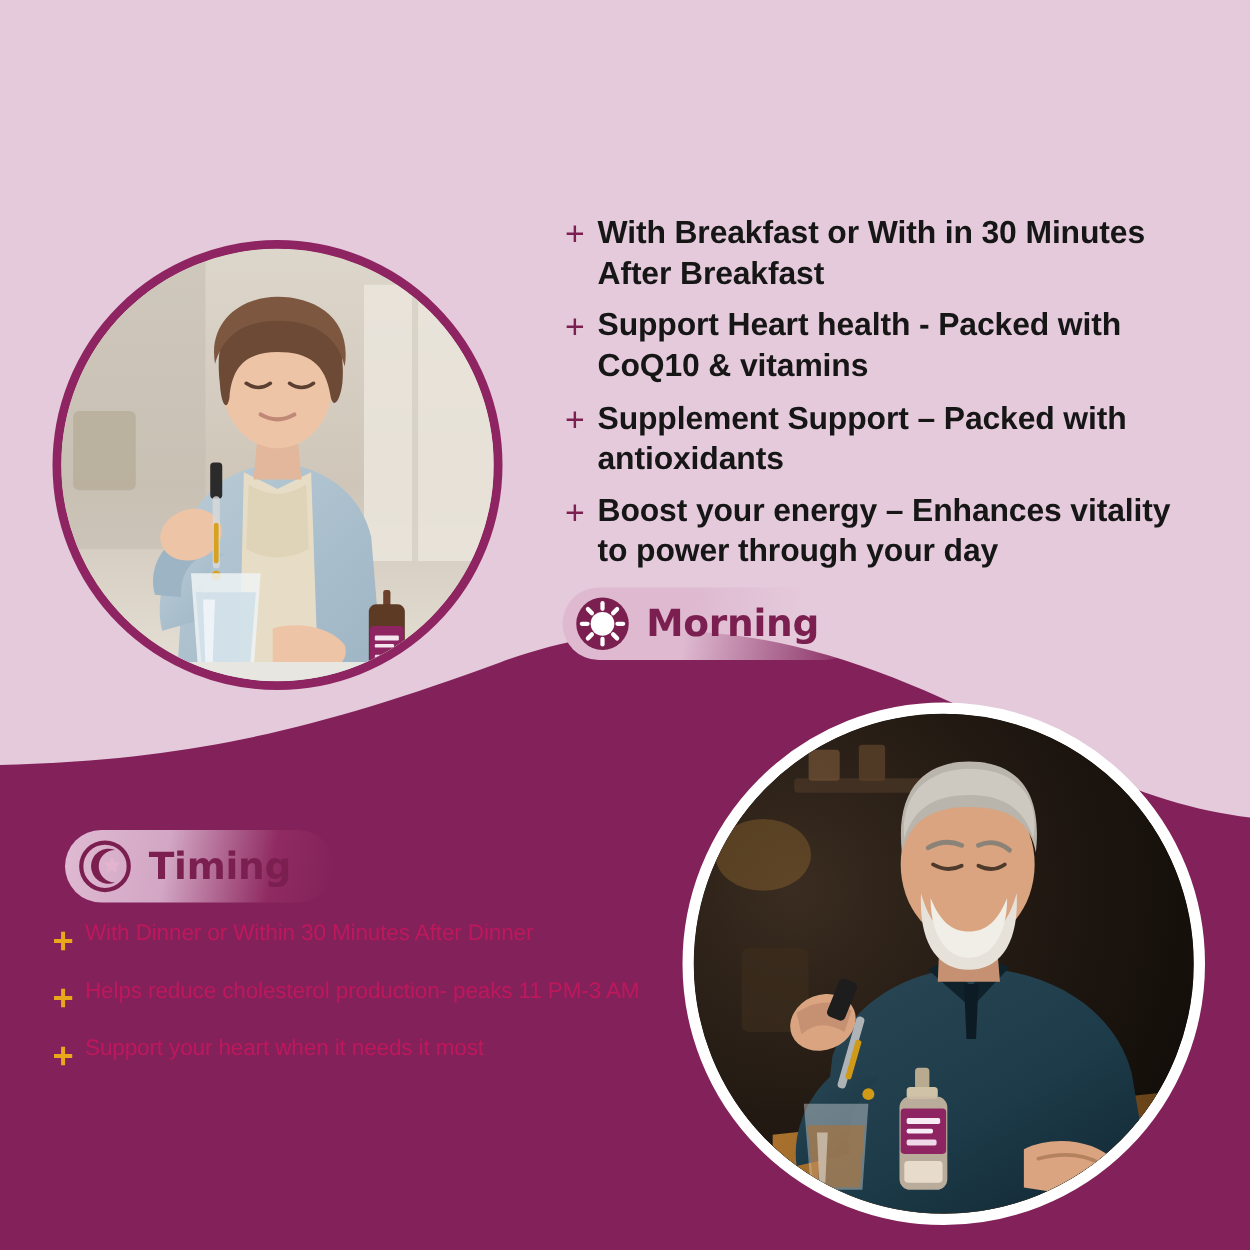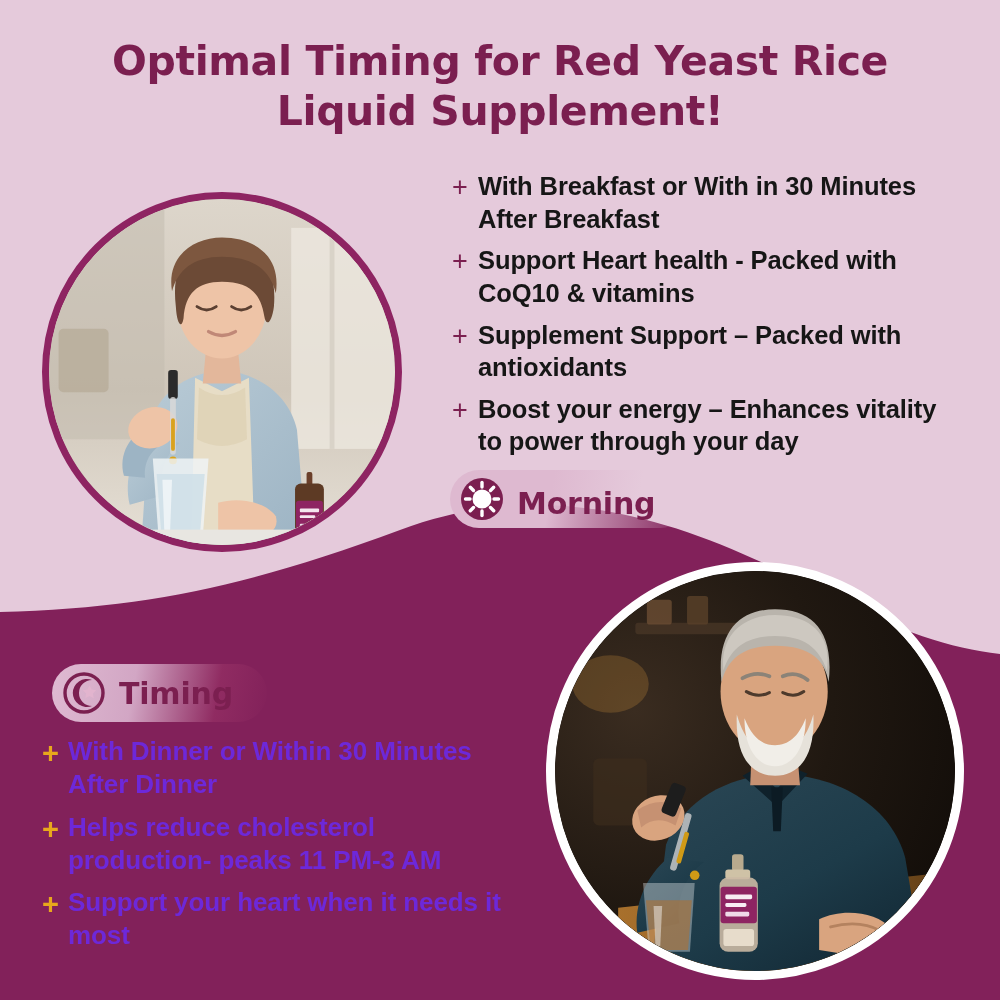--- a/index.html
+++ b/index.html
@@ -113,38 +113,37 @@
     font-size: 25.5px;
     line-height: 1.28;
     font-weight: 700;
     letter-spacing: -0.1px;
   }
 
   #bullets-morning .plus { color: #7B1F50; }
   #bullets-morning .bullet-text { color: #161616; }
 
   #bullets-evening .plus { color: #E8A81C; font-weight: 700; font-size: 29px; }
-  #bullets-evening .bullet-text { color: #6d28d9; font-weight: 700; font-size: 26px; }
+  #bullets-evening .bullet-text { color: #be185d; font-weight: 400; font-size: 18px; }
 
   
   .badge {
     position: absolute;
     display: flex;
     align-items: center;
     gap: 13px;
     padding: 7px 34px 7px 10px;
     border-radius: 30px;
     z-index: 7;
   }
 
   #badge-morning {
     left: 450px;
     top: 470px;
     background: linear-gradient(100deg, #DEB9D0 0%, #DEB9D0 42%, rgba(229,202,219,0.35) 78%, rgba(229,202,219,0) 100%);
-    align-items: flex-end;
   }
   #badge-evening {
     left: 52px;
     top: 664px;
     background: linear-gradient(100deg, #DFBAD2 0%, #D2A6C4 38%, rgba(160,56,107,0.45) 76%, rgba(130,33,85,0) 100%);
   }
 
   .badge-label {
     font-size: 30px;
     font-weight: 800;
@@ -162,24 +161,20 @@
 </head>
 <body>
 
 <div id="poster">
 
   <svg class="wave-layer" viewBox="0 0 1000 1000" preserveAspectRatio="none">
     <path d="M0,612 C150,608 250,585 400,530 C560,470 700,528 830,596 C900,632 950,648 1000,654 L1000,1000 L0,1000 Z" fill="#82215A"></path>
     <path d="M0,636 C150,632 250,610 400,556 C560,496 700,552 830,620 C900,656 950,672 1000,678 L1000,700 C950,694 900,678 830,642 C700,574 560,518 400,578 C250,632 150,654 0,658 Z" fill="#E5CADB" opacity="0.0"></path>
   </svg>
 
-  <div class="title-block">
-    <div class="title-line">Optimal Timing for Red Yeast Rice</div>
-    <div class="title-line">Liquid Supplement!</div>
-  </div>
 
   <div class="photo-circle" id="photo-morning">
     <div class="photo-inner">
       <svg class="scene" viewBox="0 0 360 360" preserveAspectRatio="xMidYMid slice">
         <defs>
           <linearGradient id="mBg" x1="0" y1="0" x2="0" y2="1">
             <stop offset="0%" stop-color="#ddd6cb"></stop>
             <stop offset="55%" stop-color="#cfc6b9"></stop>
             <stop offset="100%" stop-color="#e6e0d6"></stop>
           </linearGradient>

